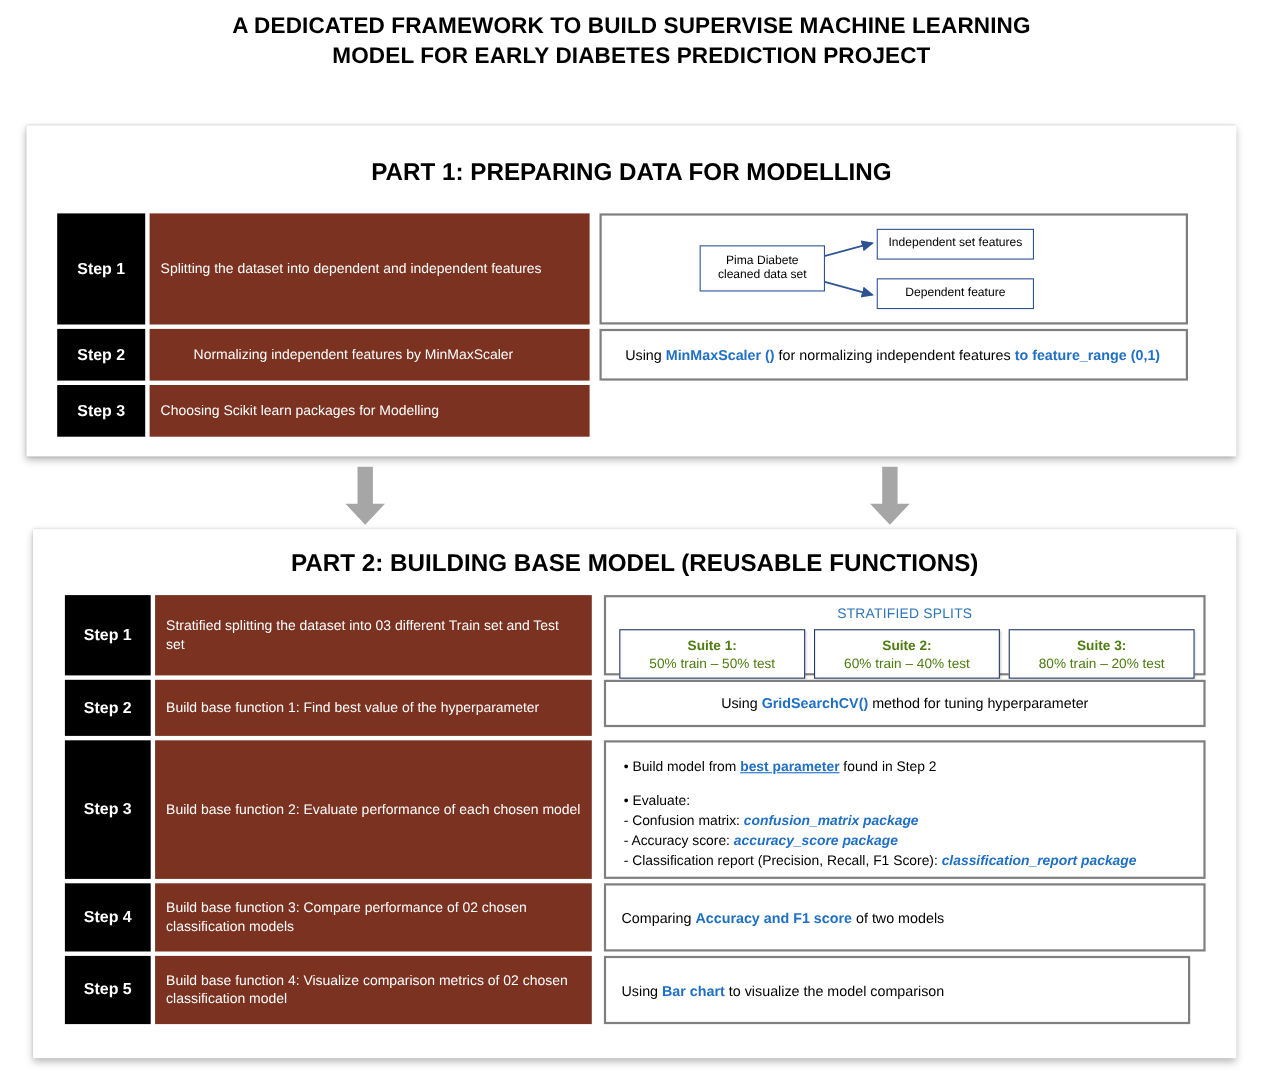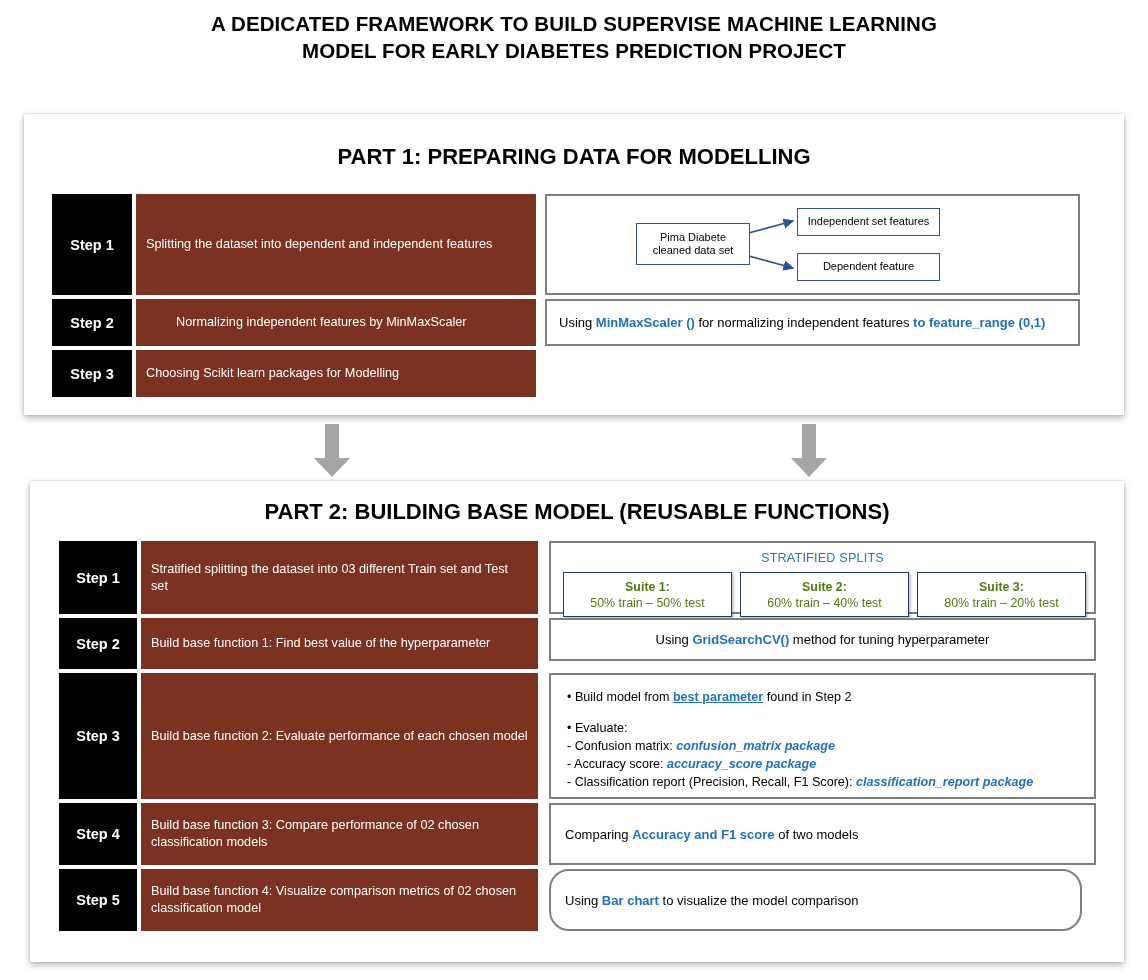--- a/index.html
+++ b/index.html
@@ -128,21 +128,21 @@
           <span>
             <span>Pima Diabete</span><br>
             <span>cleaned data set</span>
           </span>
         </div>
         <div class="mini-box" style="left:250px; top:12px; width:143px; height:28px;">Independent set features</div>
         <div class="mini-box" style="left:250px; top:57px; width:143px; height:28px;">Dependent feature</div>
       </div>
     </div>
 
-    <div class="panel panel-center panel-pad" style="left:521px; top:185px; width:535px; height:47px; padding-left:12px;">
+    <div class="panel panel-center panel-pad" style="left:521px; top:185px; width:535px; height:47px; justify-content:center;padding-left:12px;">
       <span>
         <span>Using </span><span class="blue">MinMaxScaler ()</span><span> for normalizing independent features </span><span class="blue">to feature_range (0,1)</span>
       </span>
     </div>
   </div>
 
   <svg class="big-arrow" style="left:312px; top:424px;" width="40" height="54" viewBox="0 0 40 54">
     <path d="M13,0 L27,0 L27,34 L38,34 L20,53 L2,34 L13,34 Z" fill="#A6A6A6"></path>
   </svg>
   <svg class="big-arrow" style="left:789px; top:424px;" width="40" height="54" viewBox="0 0 40 54">
@@ -207,20 +207,20 @@
         </div>
       </div>
     </div>
 
     <div class="panel panel-center panel-pad" style="left:519px; top:322px; width:547px; height:62px;">
       <span>
         <span>Comparing </span><span class="blue">Accuracy and F1 score</span><span> of two models</span>
       </span>
     </div>
 
-    <div class="panel panel-center panel-pad" style="left:519px; top:388px; width:533px; height:62px;border-radius:20px;">
+    <div class="panel panel-center panel-pad" style="left:519px; top:388px; width:533px; height:62px;">
       <span>
         <span>Using </span><span class="blue">Bar chart</span><span> to visualize the model comparison</span>
       </span>
     </div>
   </div>
 
 </div>
 
 </body></html>

